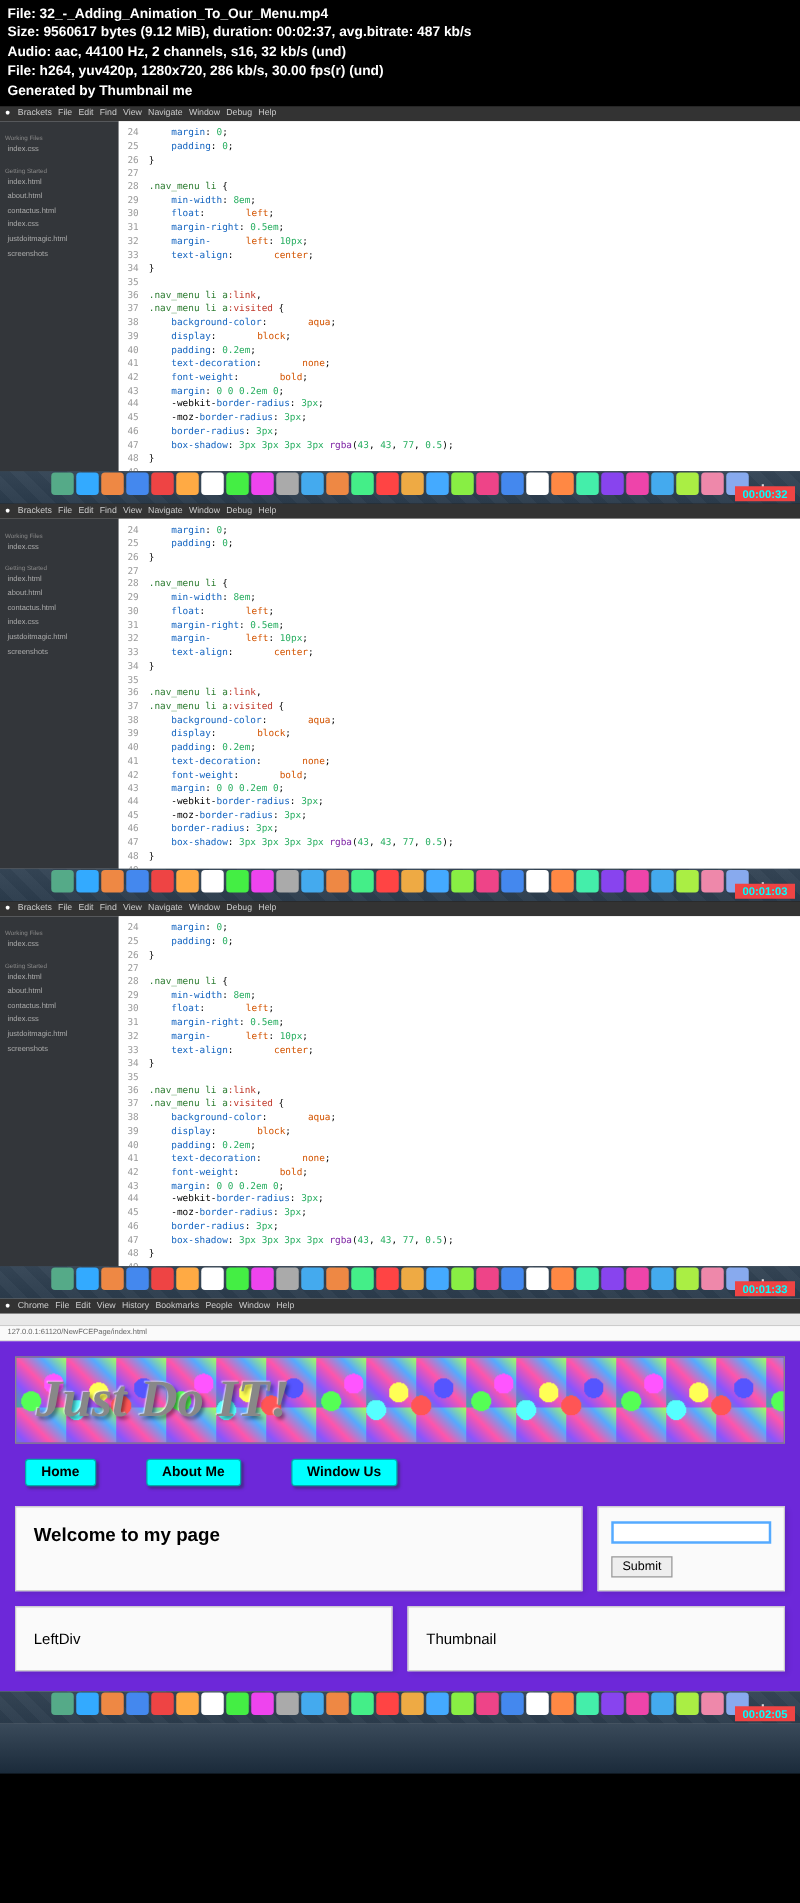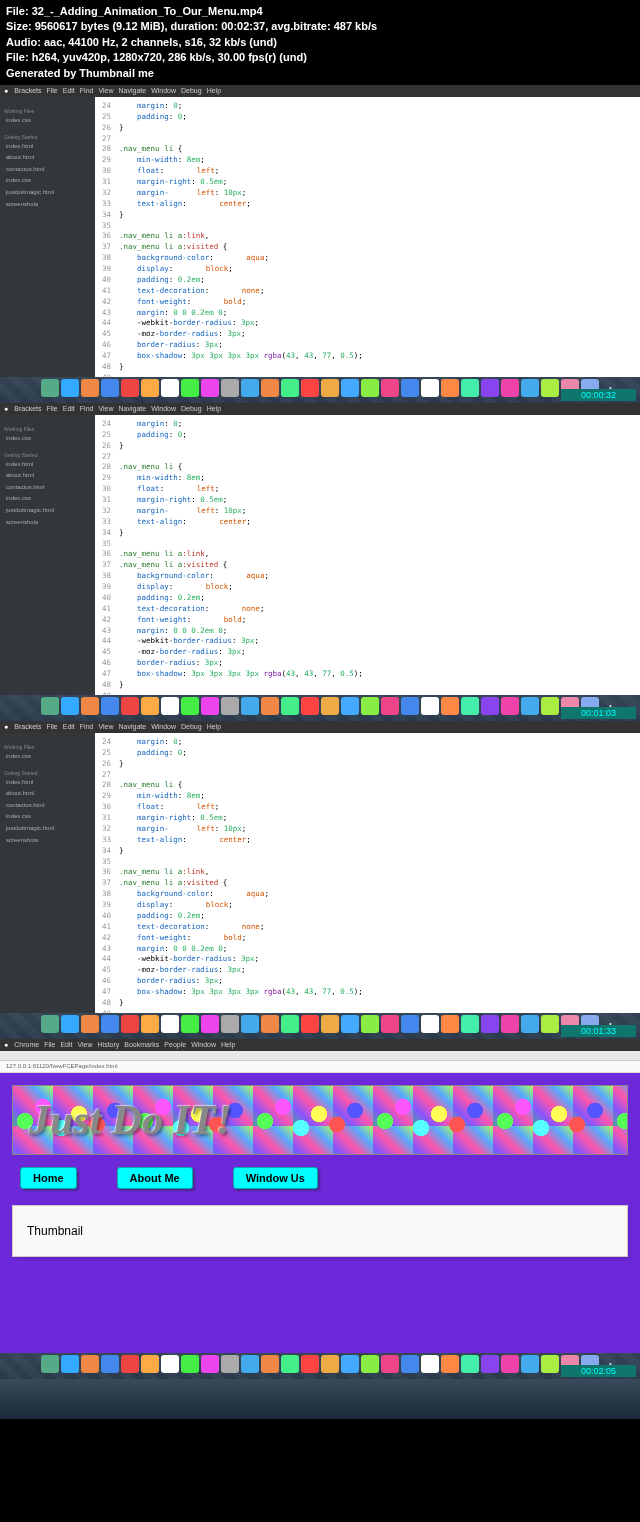--- a/index.html
+++ b/index.html
@@ -18,21 +18,21 @@
 .code .txt { flex: 1; }
 .kw { color: #c0392b; }
 .sel { color: #2e7d32; }
 .prop { color: #1565c0; }
 .val { color: #d35400; margin-left: 28px; }
 .num { color: #27ae60; }
 .fn { color: #7b1fa2; }
 .dock { background: linear-gradient(to bottom, #3a4a5a, #2a3a4a); height: 26px; display: flex; align-items: center; justify-content: center; gap: 4px; padding: 0 8px; position: relative; }
 .dock-bg { position: absolute; inset: 0; background: repeating-linear-gradient(45deg, #2a3a4a 0 8px, #3a4a5a 8px 16px); opacity: 0.4; }
 .dock-icon { width: 18px; height: 18px; border-radius: 3px; position: relative; z-index: 1; }
-.timestamp { position: absolute; bottom: 2px; right: 4px; background: #0f766e; color: #0ff; font-size: 9px; font-weight: normal; padding: 1px 20px; z-index: 5; }
+.timestamp { position: absolute; bottom: 2px; right: 4px; background: #ef4444; color: #0ff; font-size: 9px; font-weight: bold; padding: 1px 6px; z-index: 5; }
 .udemy { position: absolute; bottom: 4px; right: 4px; color: #fff; font-size: 12px; font-weight: bold; z-index: 4; opacity: 0.8; }
 .browser-thumb { background: #fff; }
 .browser-bar { background: #e8e8e8; height: 10px; border-bottom: 1px solid #ccc; }
 .browser-url { background: #fafafa; height: 12px; border-bottom: 1px solid #ddd; font-size: 6px; padding: 2px 6px; color: #666; }
 .webpage { background: #6d28d9; padding: 12px; min-height: 280px; }
 .banner { height: 70px; background: linear-gradient(45deg, #4a9, #85f, #f5a, #5af, #af5); background-size: 40px 40px; border: 1px solid #888; display: flex; align-items: center; padding-left: 16px; margin-bottom: 12px; position: relative; overflow: hidden; }
 .banner::before { content: ''; position: absolute; inset: 0; background-image: radial-gradient(circle at 10% 50%, #5f5 0 8px, transparent 8px), radial-gradient(circle at 25% 30%, #f5f 0 8px, transparent 8px), radial-gradient(circle at 40% 60%, #5ff 0 8px, transparent 8px), radial-gradient(circle at 55% 40%, #ff5 0 8px, transparent 8px), radial-gradient(circle at 70% 55%, #f55 0 8px, transparent 8px), radial-gradient(circle at 85% 35%, #55f 0 8px, transparent 8px); background-size: 120px 70px; }
 .banner-text { font-size: 42px; font-weight: bold; color: #888; text-shadow: 2px 2px 3px rgba(0,0,0,0.4), -1px -1px 1px rgba(255,255,255,0.6); font-family: 'Times New Roman', serif; font-style: italic; position: relative; z-index: 1; }
 .nav-buttons { display: flex; gap: 40px; margin: 8px 0 16px 8px; }
 .nav-btn { background: aqua; border: 1px solid #0aa; border-radius: 3px; padding: 4px 12px; font-size: 11px; font-weight: bold; cursor: pointer; box-shadow: 2px 2px 2px rgba(43,43,77,0.5); }
@@ -240,21 +240,31 @@
   <div class="browser-url">127.0.0.1:61120/NewFCEPage/index.html</div>
   <div class="webpage">
     <div class="banner">
       <span class="banner-text">Just Do IT!</span>
     </div>
     <div class="nav-buttons">
       <button class="nav-btn">Home</button>
       <button class="nav-btn">About Me</button>
       <button class="nav-btn">Window Us</button>
     </div>
+    <div class="content-row">
+      <div class="welcome-box">
+        <h3>Welcome to my page</h3>
+      </div>
+      <div class="form-box">
+        <input type="text" style="">
+        <input type="submit" value="Submit" style="">
+      </div>
+    </div>
     <div class="divs-row">
+      <div class="half-div">LeftDiv</div>
       <div class="half-div">Thumbnail</div>
     </div>
   </div>
   <div class="dock">
       <div class="dock-bg"></div>
       <span id="dock4"><span class="dock-icon" style="display:inline-block;background:#5a8;margin:0 1px"></span><span class="dock-icon" style="display:inline-block;background:#3af;margin:0 1px"></span><span class="dock-icon" style="display:inline-block;background:#e84;margin:0 1px"></span><span class="dock-icon" style="display:inline-block;background:#48e;margin:0 1px"></span><span class="dock-icon" style="display:inline-block;background:#e44;margin:0 1px"></span><span class="dock-icon" style="display:inline-block;background:#fa4;margin:0 1px"></span><span class="dock-icon" style="display:inline-block;background:#fff;margin:0 1px"></span><span class="dock-icon" style="display:inline-block;background:#4e4;margin:0 1px"></span><span class="dock-icon" style="display:inline-block;background:#e4e;margin:0 1px"></span><span class="dock-icon" style="display:inline-block;background:#aaa;margin:0 1px"></span><span class="dock-icon" style="display:inline-block;background:#4ae;margin:0 1px"></span><span class="dock-icon" style="display:inline-block;background:#e84;margin:0 1px"></span><span class="dock-icon" style="display:inline-block;background:#4e8;margin:0 1px"></span><span class="dock-icon" style="display:inline-block;background:#f44;margin:0 1px"></span><span class="dock-icon" style="display:inline-block;background:#ea4;margin:0 1px"></span><span class="dock-icon" style="display:inline-block;background:#4af;margin:0 1px"></span><span class="dock-icon" style="display:inline-block;background:#8e4;margin:0 1px"></span><span class="dock-icon" style="display:inline-block;background:#e48;margin:0 1px"></span><span class="dock-icon" style="display:inline-block;background:#48e;margin:0 1px"></span><span class="dock-icon" style="display:inline-block;background:#fff;margin:0 1px"></span><span class="dock-icon" style="display:inline-block;background:#f84;margin:0 1px"></span><span class="dock-icon" style="display:inline-block;background:#4ea;margin:0 1px"></span><span class="dock-icon" style="display:inline-block;background:#84e;margin:0 1px"></span><span class="dock-icon" style="display:inline-block;background:#e4a;margin:0 1px"></span><span class="dock-icon" style="display:inline-block;background:#4ae;margin:0 1px"></span><span class="dock-icon" style="display:inline-block;background:#ae4;margin:0 1px"></span><span class="dock-icon" style="display:inline-block;background:#e8a;margin:0 1px"></span><span class="dock-icon" style="display:inline-block;background:#8ae;margin:0 1px"></span></span>
     </div>
   <div class="udemy">udemy</div>
   <div class="timestamp">00:02:05</div>
 </div>

